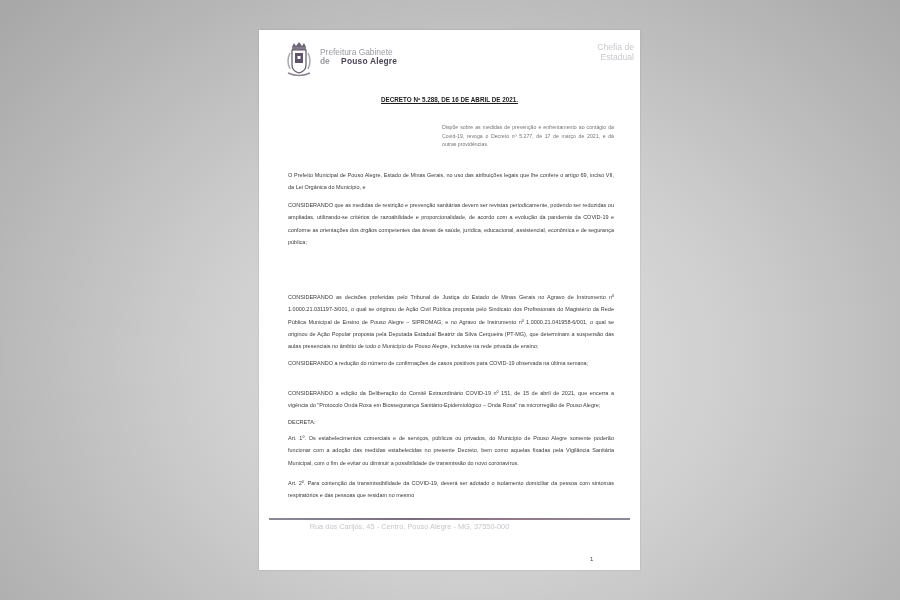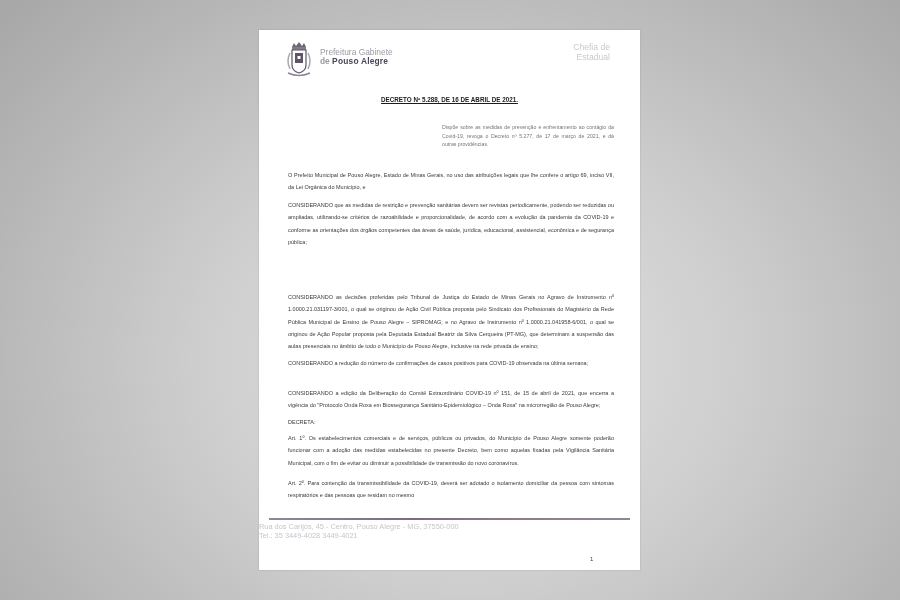--- a/index.html
+++ b/index.html
@@ -8,30 +8,30 @@
     background: radial-gradient(ellipse 620px 520px at 470px 360px, #e4e4e4 0%, #cdcdcd 45%, #a8a8a8 100%);
     font-family: "Liberation Sans", sans-serif;
   }
   .page {
     position:absolute; left:259px; top:30px; width:381px; height:540px;
     background:#ffffff;
     box-shadow: 0 0 2px rgba(0,0,0,0.15);
   }
   .crest { position:absolute; left:26px; top:11px; width:28px; height:40px; }
   .brand { position:absolute; left:61px; top:18px; color:#9a9aa2; font-size:8.4px; line-height:9px; }
-  .brand .city { color:#4b4458; font-weight:bold; font-size:8.4px; letter-spacing:0.2px; }
+  .brand .city { color:#4b4458; font-weight:bold; font-size:8.4px; letter-spacing:0.2px;margin-left:9px; }
   .brand .pre { color:#9a9aa2; font-weight:bold; }
-  .dept { position:absolute; right:30px; top:12px; text-align:right; color:#c9c9cf; font-size:8.6px; line-height:10px; }
+  .dept { position:absolute; right:6px; top:12px; text-align:right; color:#c9c9cf; font-size:8.6px; line-height:10px; }
   .title { position:absolute; left:0; width:381px; top:66px; text-align:center; font-size:6.3px; font-weight:bold; color:#1c1c1c; text-decoration:underline; }
   .ementa { position:absolute; left:183px; top:93px; width:172px; font-size:5.2px; line-height:8.6px; color:#777; text-align:justify; }
   .body-text { position:absolute; left:29px; width:326px; font-size:5.5px; line-height:12.3px; color:#3a3a3a; text-align:justify; }
   .body-text p { margin:0; }
   .footer-rule { position:absolute; left:10px; top:488px; width:361px; height:1.5px;
     background:linear-gradient(90deg,#8a8a96,#7a6d80 40%,#957a88 70%,#8a8a96); }
-  .footer { position:absolute; left:0; width:301px; top:493px; color:#c6c6cc; font-size:7.4px; line-height:8.6px; }
+  .footer { position:absolute; left:0; width:301px; top:493px; text-align:center; color:#c6c6cc; font-size:7.4px; line-height:8.6px; }
   .pagenum { position:absolute; left:331px; top:526px; font-size:6px; color:#444; }
 </style>
 </head>
 <body>
 
 <div class="page">
 
   <div class="crest">
     <svg width="28" height="40" viewBox="0 0 28 40">
       <path d="M7 6 L9 2 L11 5 L14 1 L17 5 L19 2 L21 6 Z" fill="#6e6676"></path>
@@ -80,16 +80,15 @@
   <div class="body-text" style="top:402px;">
     <p>Art. 1º. Os estabelecimentos comerciais e de serviços, públicos ou privados, do Município de Pouso Alegre somente poderão funcionar com a adoção das medidas estabelecidas no presente Decreto, bem como aquelas fixadas pela Vigilância Sanitária Municipal, com o fim de evitar ou diminuir a possibilidade de transmissão do novo coronavírus.</p>
   </div>
   <div class="body-text" style="top:447px;">
     <p>Art. 2º. Para contenção da transmissibilidade da COVID-19, deverá ser adotado o isolamento domiciliar da pessoa com sintomas respiratórios e das pessoas que residam no mesmo</p>
   </div>
 
   <div class="footer-rule"></div>
   <div class="footer">
     <div>Rua dos Carijós, 45 - Centro, Pouso Alegre - MG, 37550-000</div>
-    <div>Tel.: 35 3449-4028 3449-4021</div>
   </div>
   <div class="pagenum">1</div>
 </div>
 
 </body></html>

